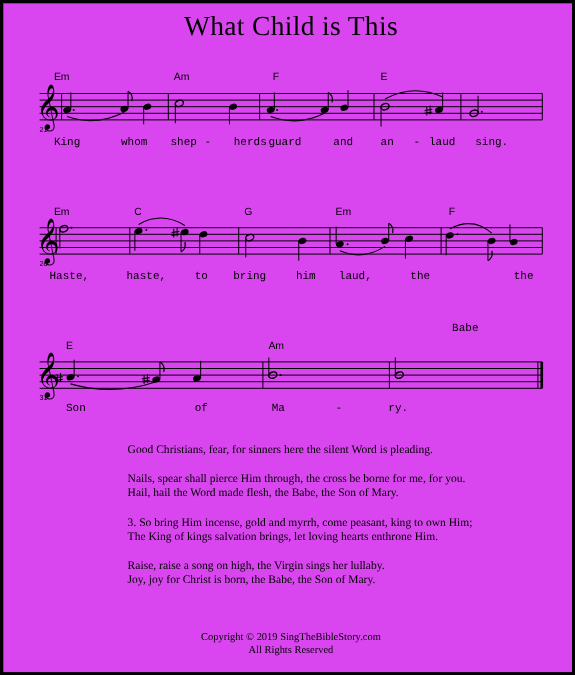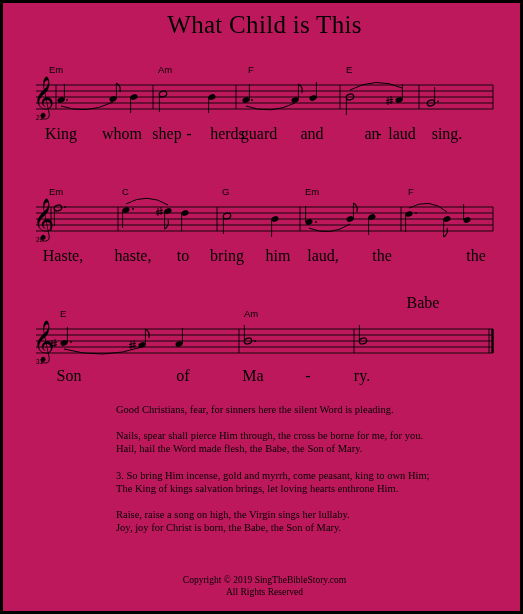--- a/index.html
+++ b/index.html
@@ -12,21 +12,21 @@
     height: 614px;
     font-family: "Liberation Serif", serif;
     overflow: hidden;
   }
   #page {
     position: relative;
     width: 523px;
     height: 614px;
     box-sizing: border-box;
     border: 3px solid #000000;
-    background: #be185d;
+    background: #d946ef;
     overflow: hidden;
   }
   #title {
     position: absolute;
     left: 0;
     top: 8px;
     width: 523px;
     text-align: center;
     font-family: "Liberation Serif", serif;
     font-size: 25px;
@@ -43,22 +43,22 @@
     display: block;
   }
   .lyric-line {
     position: absolute;
     left: 0;
     width: 523px;
     height: 16px;
   }
   .lyric {
     position: absolute;
-    font-family: Liberation Serif, serif;
-    font-size: 16px;
+    font-family: Liberation Mono, monospace;
+    font-size: 10px;
     color: #000000;
     white-space: nowrap;
     transform: translateX(-50%);
   }
   .chordsym {
     font-family: "Liberation Sans", sans-serif;
     font-size: 9.5px;
     fill: #000000;
   }
   .measnum {
@@ -182,21 +182,21 @@
     </svg>
   </div>
   <div class="lyric-line" id="lyrics-1" style="top:122px;">
       <span class="lyric" style="left: 58px;">King</span>
       <span class="lyric" style="left: 119px;">whom</span>
       <span class="lyric" style="left: 164px;">shep</span>
       <span class="lyric" style="left: 186px;">-</span>
       <span class="lyric" style="left: 212px; padding-left: 25px;">herds</span>
       <span class="lyric" style="left: 256px;">guard</span>
       <span class="lyric" style="left: 309px;">and</span>
-      <span class="lyric" style="left: 349px; margin-left: 20px;">an</span>
+      <span class="lyric" style="left: 349px;">an</span>
       <span class="lyric" style="left: 376px;">-</span>
       <span class="lyric" style="left: 399px;">laud</span>
       <span class="lyric" style="left: 444px;">sing.</span>
     </div>
 
   <div class="system" id="system-2" style="top:178px;">
     <svg class="score-svg" width="523" height="62" viewBox="0 0 523 62">
       <g stroke="#000" stroke-width="0.9">
         <line x1="33" y1="26" x2="490" y2="26"></line>
         <line x1="33" y1="32" x2="490" y2="32"></line>

